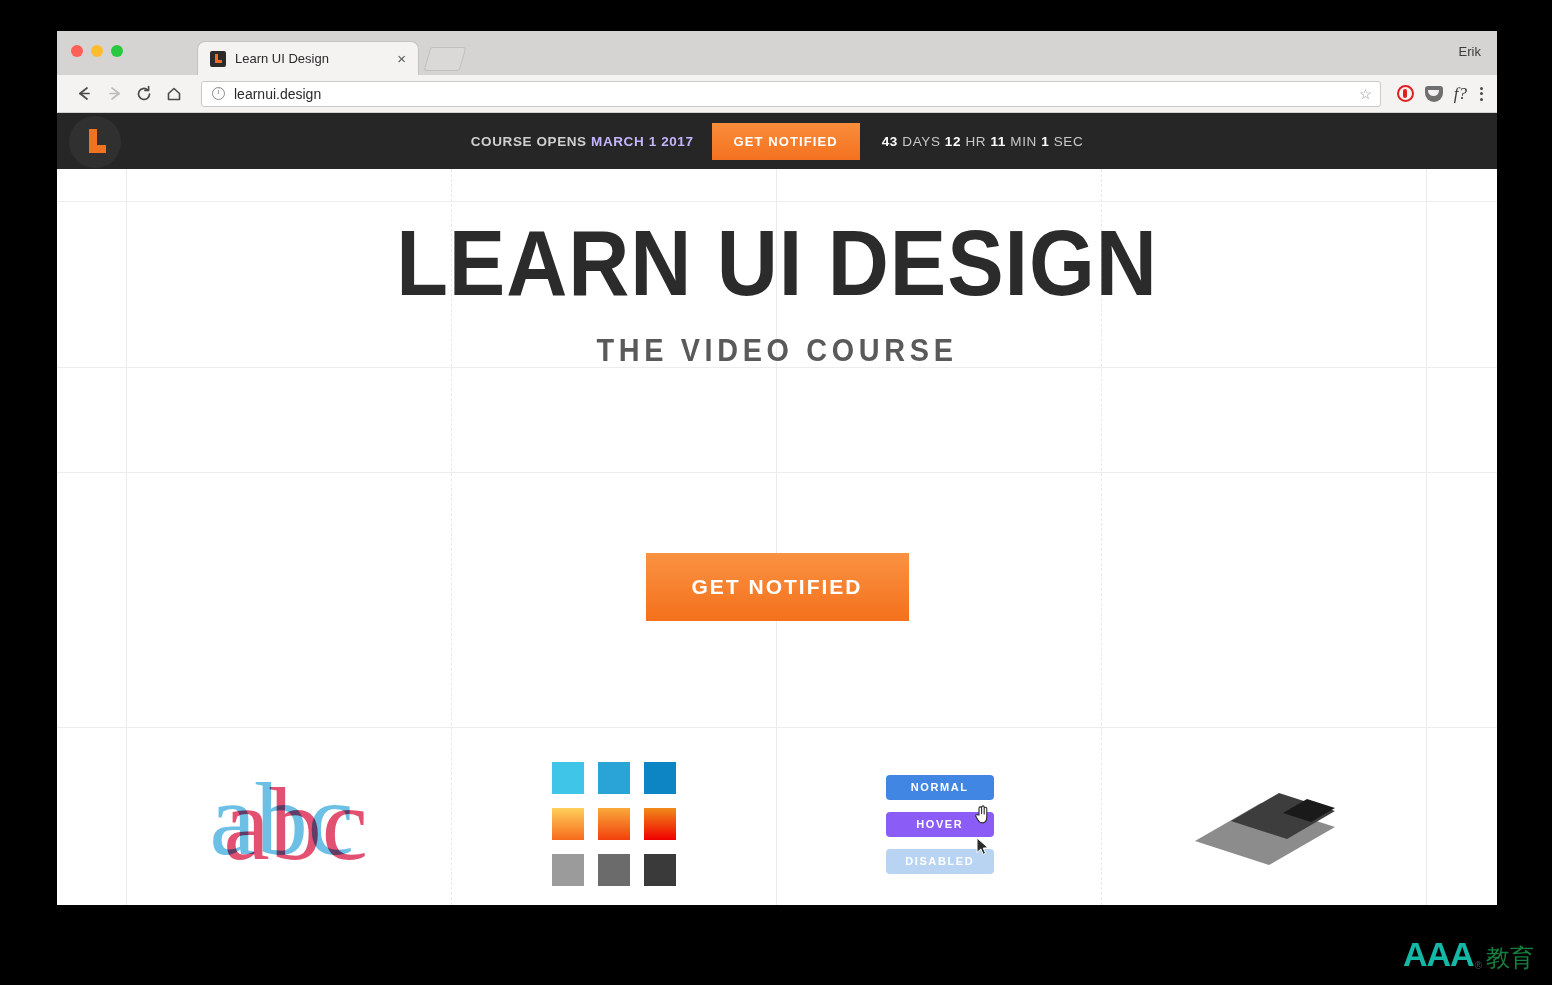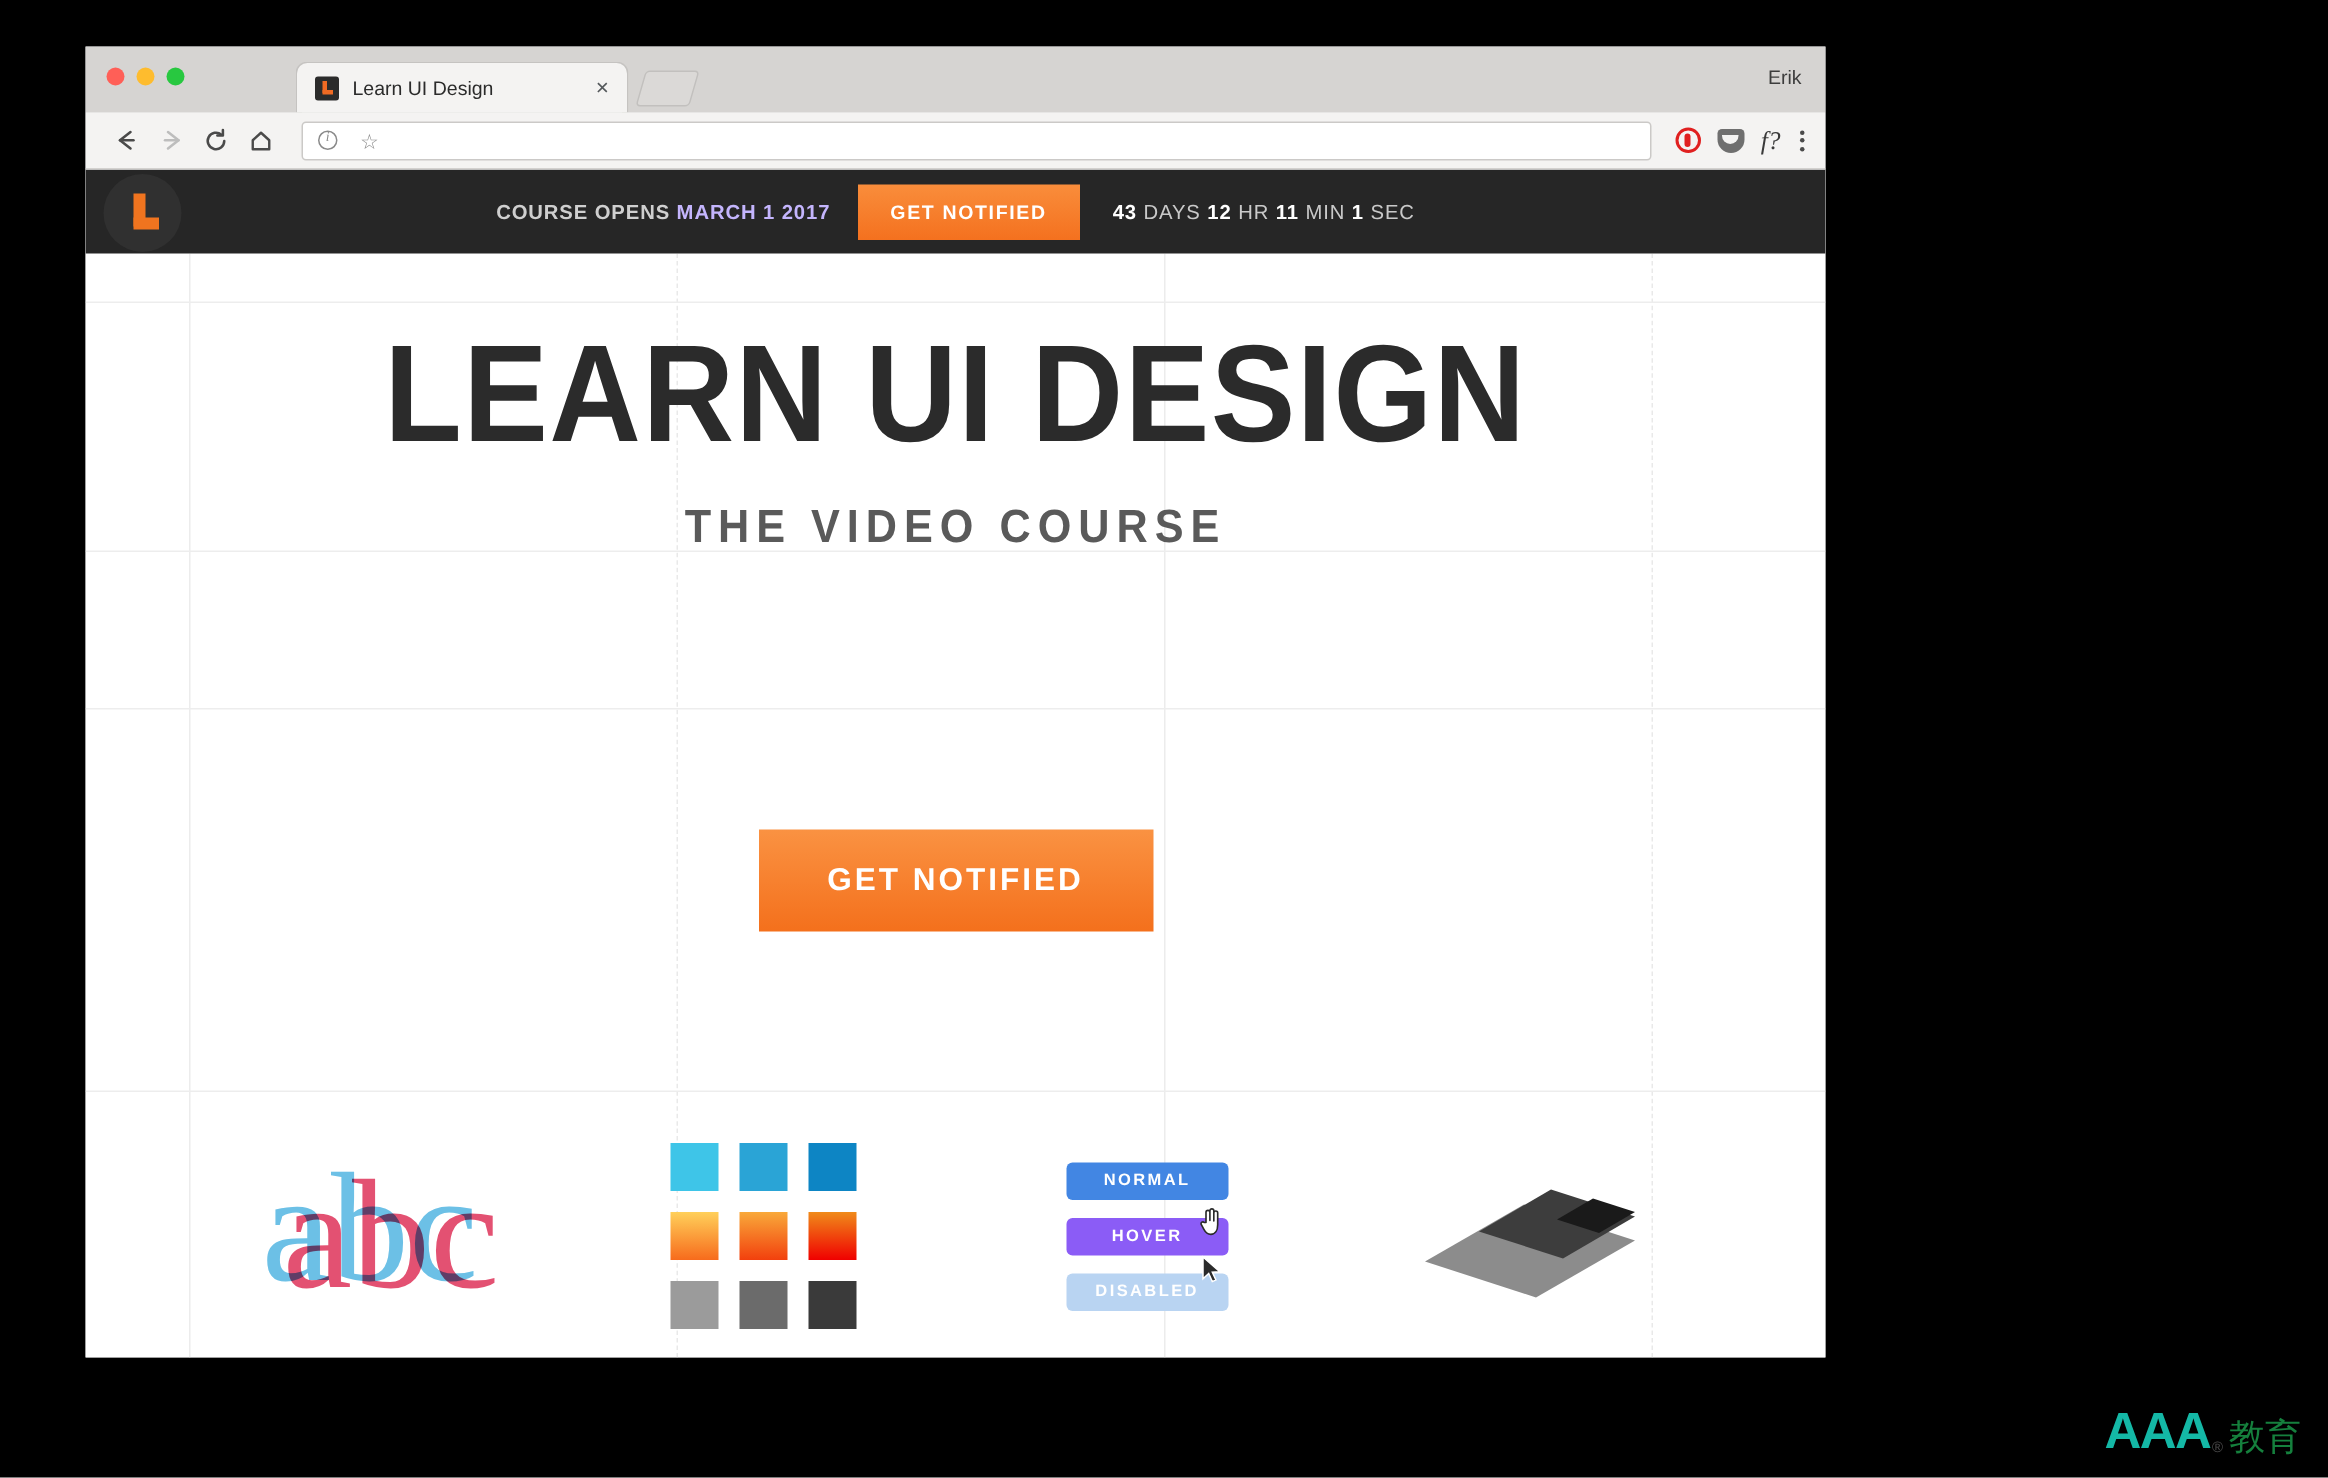--- a/index.html
+++ b/index.html
@@ -12,21 +12,21 @@
     font-family: "Liberation Sans", sans-serif;
     overflow: hidden;
     position: relative;
   }
 
   
   .browser-window {
     position: absolute;
     left: 57px;
     top: 31px;
-    width: 1160px;
+    width: 1440px;
     height: 874px;
     background: #ffffff;
     box-shadow: 0 2px 14px rgba(0,0,0,0.55);
     overflow: hidden;
     display: flex;
     flex-direction: column;
   }
 
   
   .tabstrip {
@@ -524,20 +524,21 @@
       </svg>
     </div>
     <div class="nav-btn">
       <svg width="18" height="18" viewBox="0 0 18 18" aria-hidden="true">
         <path d="M3.5 8.5 L9 3.5 L14.5 8.5 L14.5 14.5 L3.5 14.5 Z" fill="none" stroke="#4a4a4a" stroke-width="1.6" stroke-linejoin="round"></path>
       </svg>
     </div>
 
     <div class="omnibox">
       <span class="info-icon"></span>
+      <span class="url-text">learnui.design</span>
       <span class="star-icon">☆</span>
     </div>
 
     <div class="toolbar-ext">
       <span class="ext-opera"></span>
       <span class="ext-pocket"></span>
       <span class="ext-f">f?</span>
       <span class="ext-menu">
         <span></span>
           <span></span>

